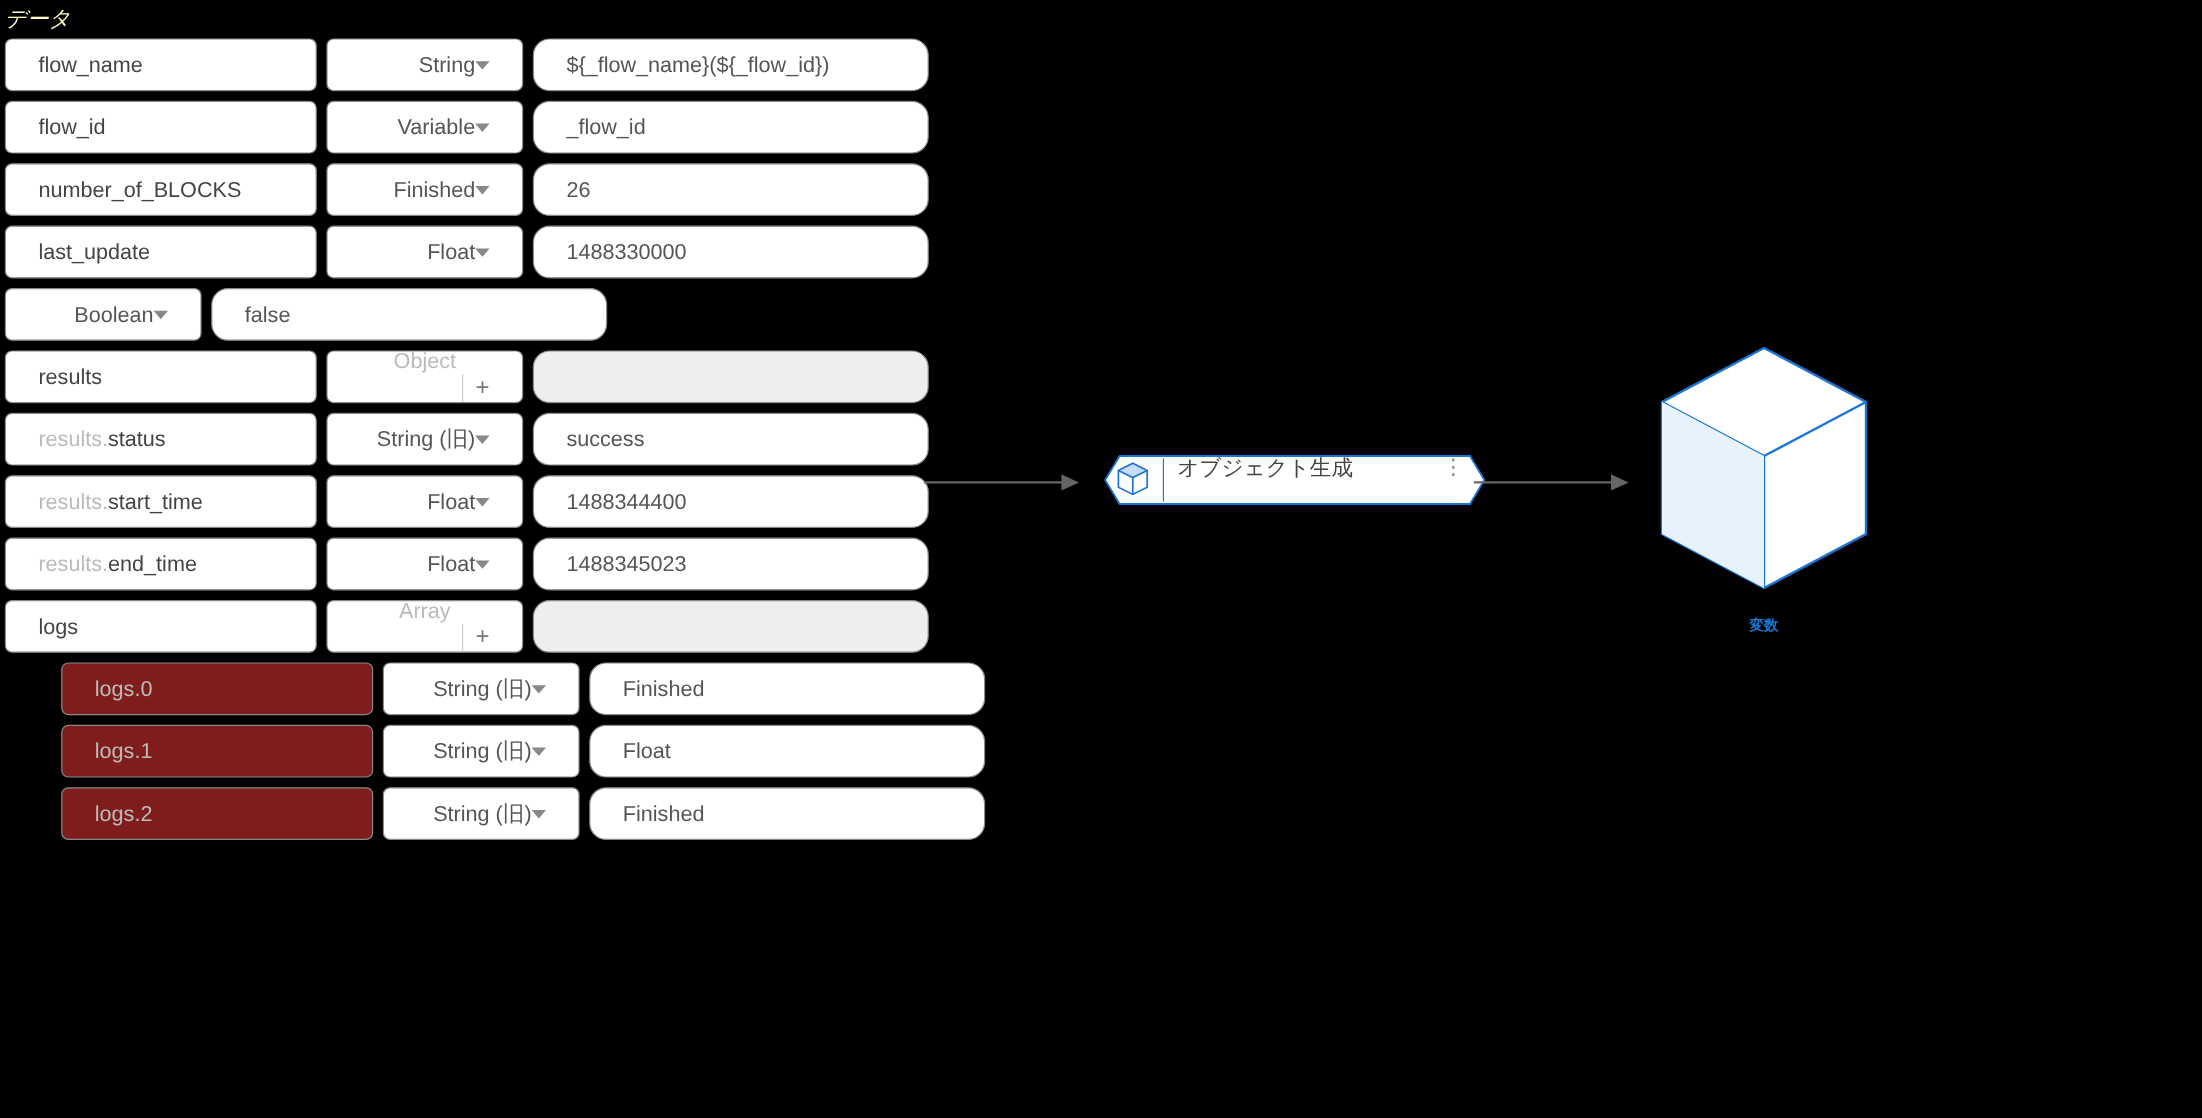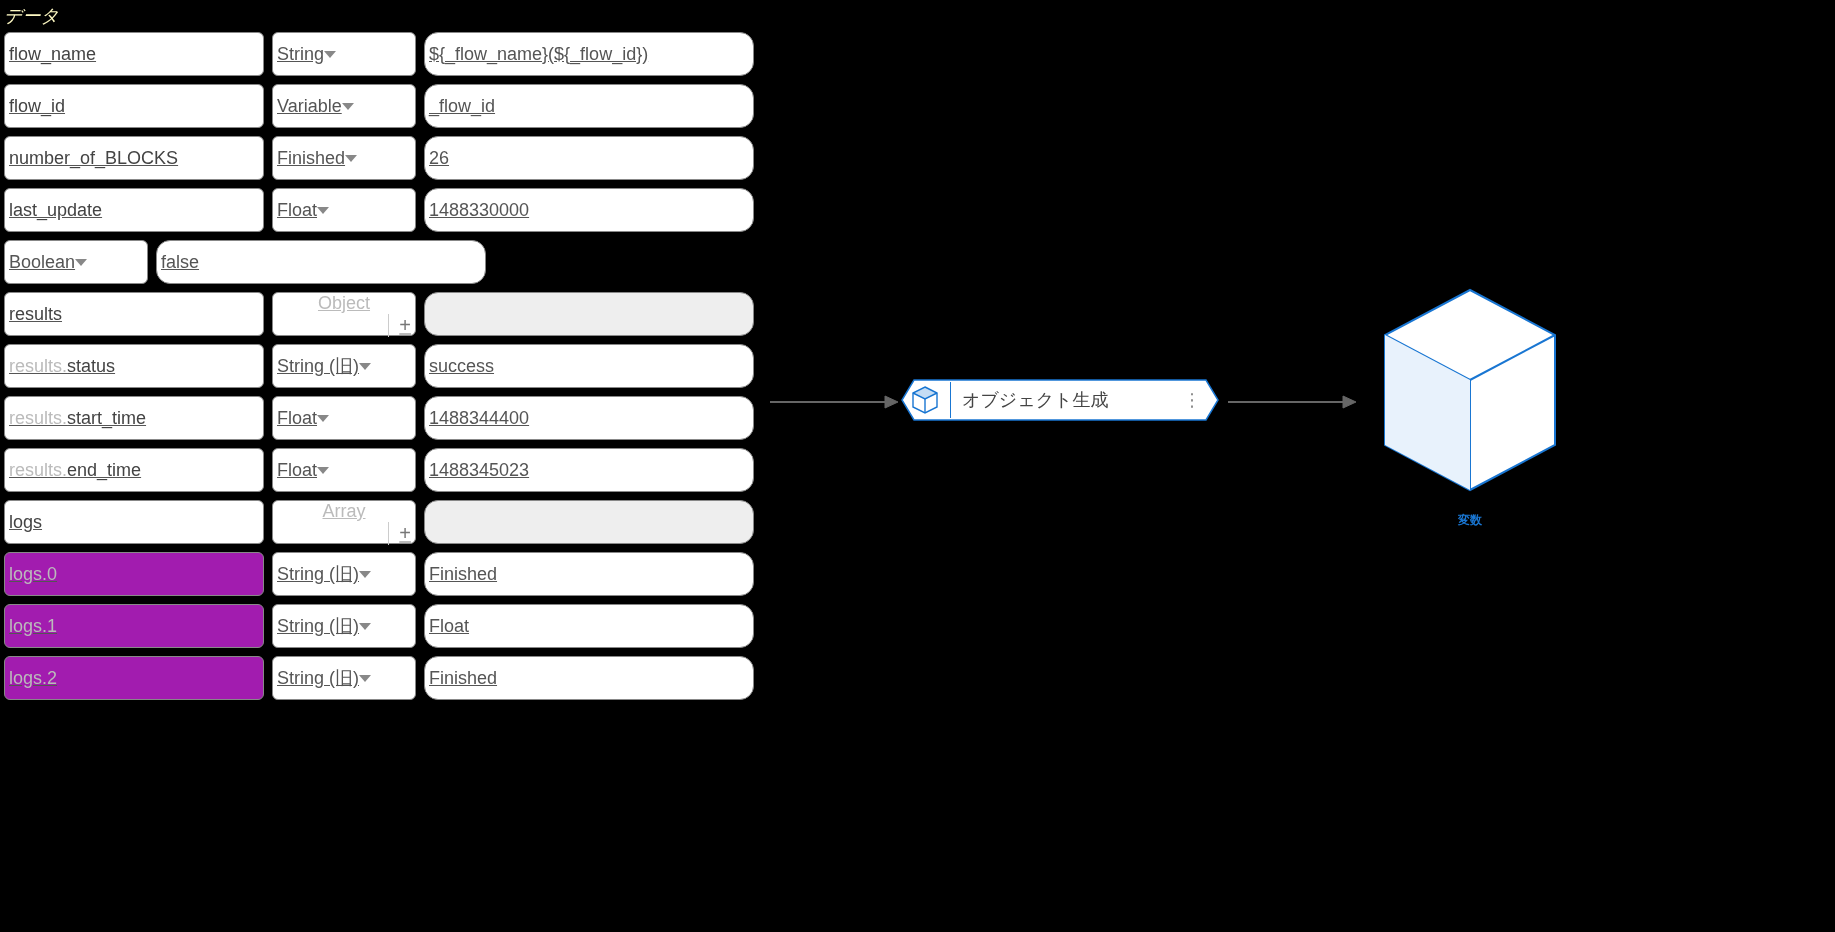--- a/index.html
+++ b/index.html
@@ -1,33 +1,33 @@
 <!DOCTYPE html>
 <html><head>
   <meta charset="utf-8">
   <style>
     * { margin:0; padding:0; box-sizing:border-box; }
     body { background:#000; font-family:"Segoe UI", Meiryo, sans-serif; width:1835px; height:932px; position:relative; overflow:hidden; }
     .panel-title { position:absolute; top:4px; left:4px; color:#fef9c3; font-size:18px; font-style:italic; }
     .data-grid { position:absolute; top:32px; left:4px; display:flex; flex-direction:column; gap:8px; }
     .row { display:flex; gap:8px; }
-    .cell { background:#fff; border:1px solid #888; border-radius:6px; height:44px; display:flex; align-items:center; padding:0 4px; font-size:18px; color:#555;text-decoration:underline; }
+    .cell { background:#fff; border:1px solid #888; border-radius:6px; height:44px; display:flex; align-items:center; padding:0 27px; font-size:18px; color:#555; }
     .key-cell { width:260px; }
-    .key-cell.dim { background:#a21caf; }
+    .key-cell.dim { background:#7f1d1d;margin-left:47px; }
     .key-prefix { color:#bbb; }
     .key-name { color:#444; }
-    .type-cell { width:144px; position:relative; justify-content:flex-start; }
+    .type-cell { width:164px; position:relative; justify-content:flex-end; }
     .type-cell.dim { color:#bbb;flex-direction:column; }
     .type-caret { width:0;height:0;border-left:6px solid transparent;border-right:6px solid transparent;border-top:7px solid #888; }
     .type-plus { font-size:20px; color:#777; border-left:1px solid #ccc; padding-left:10px; margin-left:auto; height:100%; display:flex; align-items:center; }
     .val-cell { width:330px;border-radius:14px; }
     .val-cell.dim { background:#eee; }
 
     .arrow { position:absolute; stroke:#666; fill:#666; }
-    .node { position:absolute; top:378px; left:900px; width:320px; height:44px; display:flex; align-items:center; }
+    .node { position:absolute; top:378px; left:919px; width:320px; height:44px; display:flex; align-items:flex-start; }
     .node-hex { position:absolute; inset:0; }
     .node-icon { position:relative; width:42px; height:42px; margin-left:4px; display:flex; align-items:center; justify-content:center; z-index:2; }
     .node-label { position:relative; z-index:2; margin-left:16px; font-size:18px; color:#444; flex:1; }
     .node-menu { position:relative; z-index:2; margin-right:20px; color:#888; font-size:18px; letter-spacing:-1px; }
     .node-divider { position:absolute; left:50px; top:4px; bottom:4px; width:1px; background:#1976d2; z-index:2; }
 
     .output { position:absolute; top:280px; left:1360px; width:220px; text-align:center; }
     .output-label { color:#1976d2; font-size:12px; font-weight:bold; margin-top:8px; }
   </style>
 </head>

